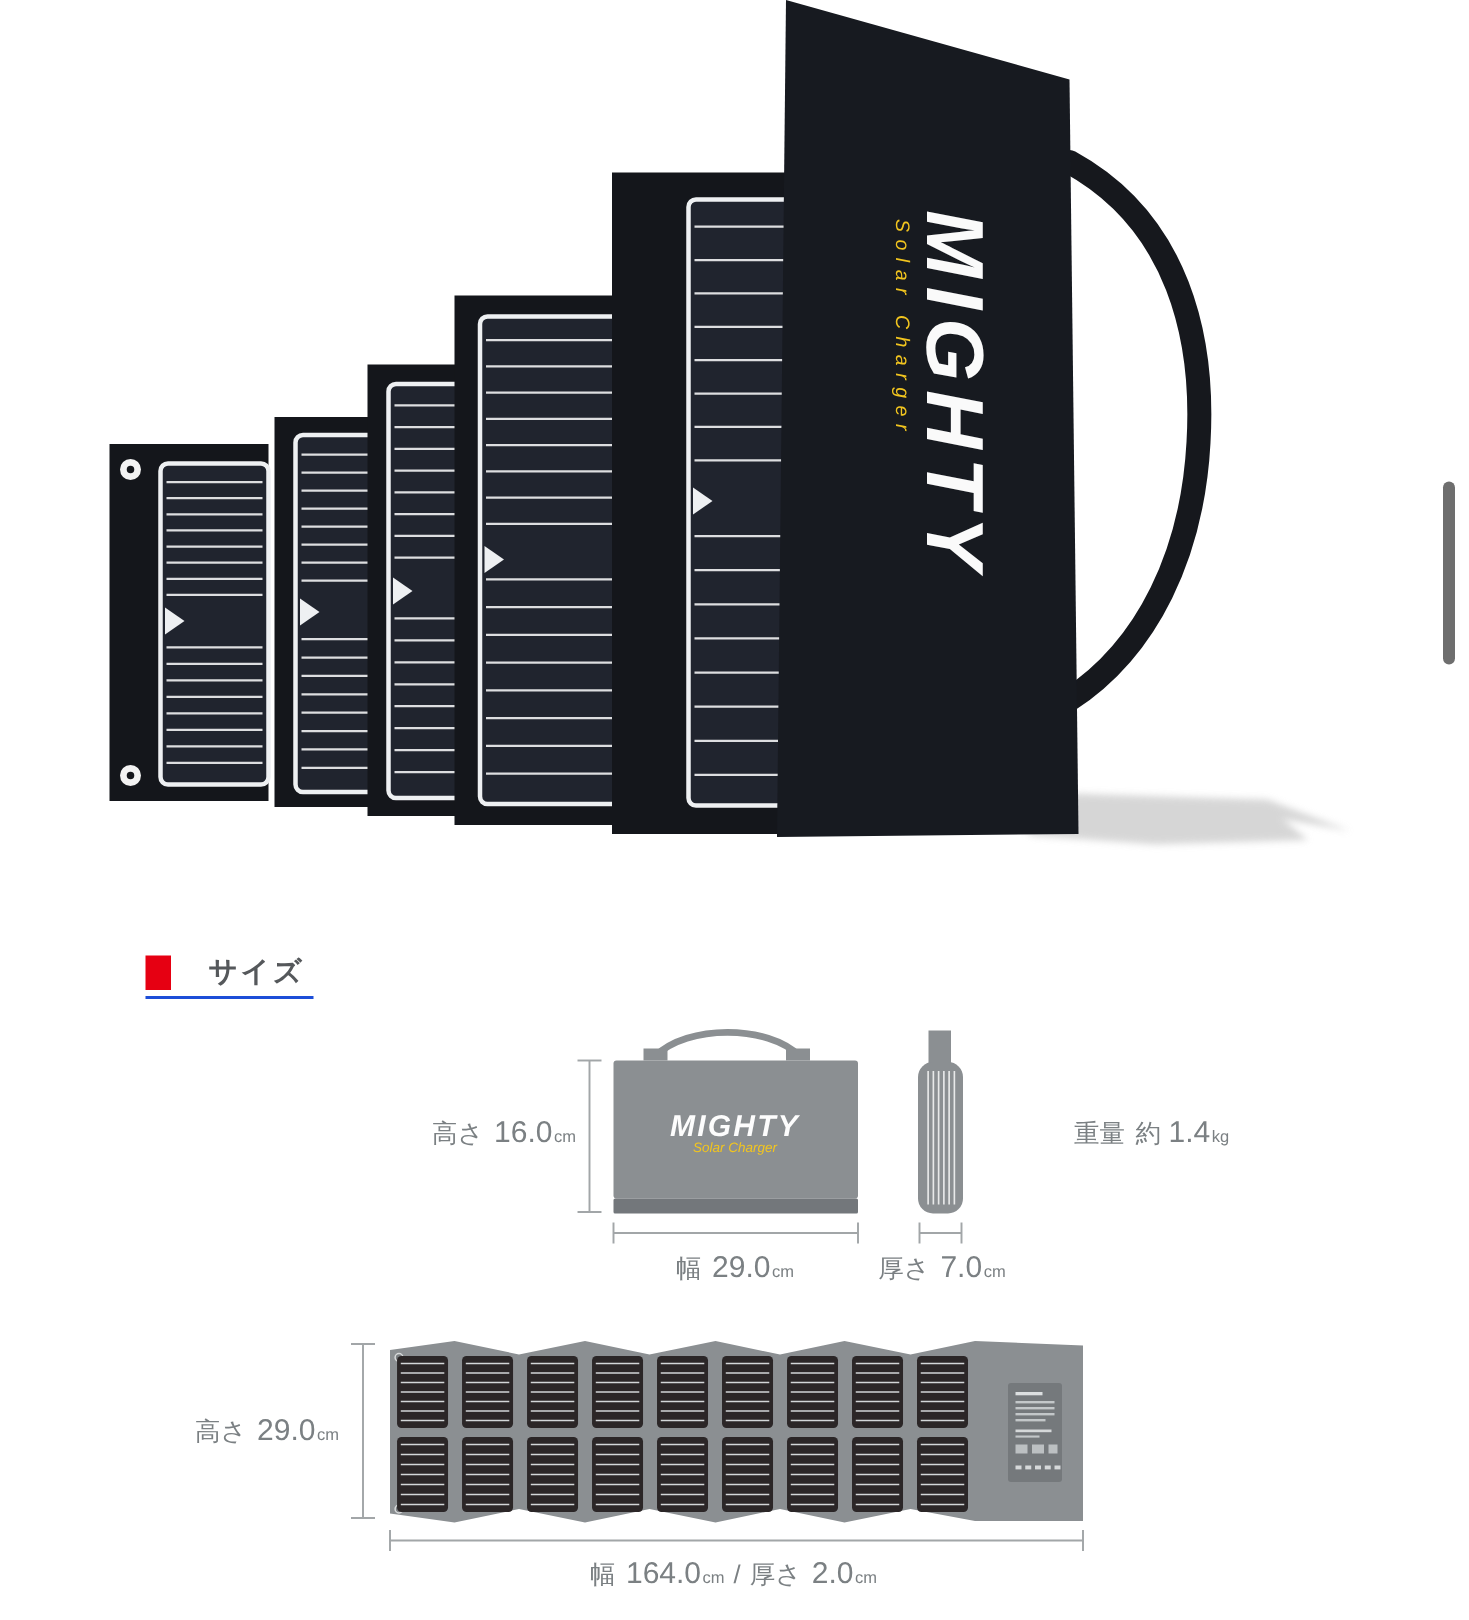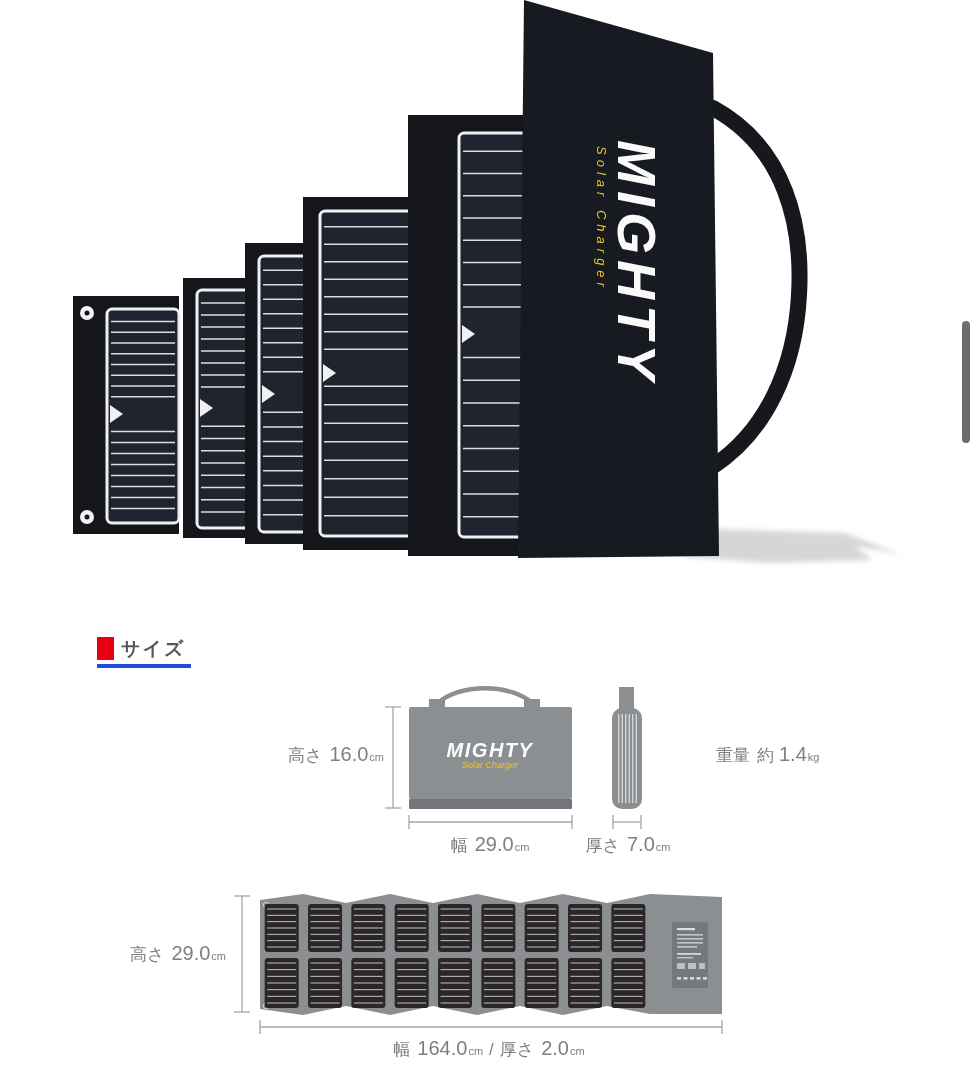--- a/index.html
+++ b/index.html
@@ -3,22 +3,22 @@
 <meta charset="utf-8">
 <style>
   html,body{margin:0;padding:0;background:#ffffff;}
   .canvas{
     position:relative;width:979px;height:1080px;background:#ffffff;overflow:hidden;
     font-family:"Liberation Sans","DejaVu Sans",sans-serif;
   }
   .canvas svg{position:absolute;left:0;top:0;
     font-family:"Liberation Sans","DejaVu Sans",sans-serif;}
   .size-heading{
-    position:absolute;left:97px;top:637px;display:flex;align-items:center;gap:7px;
-    padding:0 6px 4px 0;border-bottom:4px solid #1d4ed8;
+    position:absolute;left:97px;top:637px;display:flex;align-items:center;gap:25px;
+    padding:0 6px 4px 0;border-bottom:2px solid #1d4ed8;
   }
   .size-heading .bullet{width:17px;height:23px;background:#e60012;}
   .size-heading .txt{
     font-size:19px;font-weight:bold;color:#55585b;letter-spacing:2px;line-height:23px;
   }
   .scrollbar-thumb{
     position:absolute;left:962px;top:321px;width:8px;height:122px;
     border-radius:4px;background:#6e6e6e;
   }
 </style>

